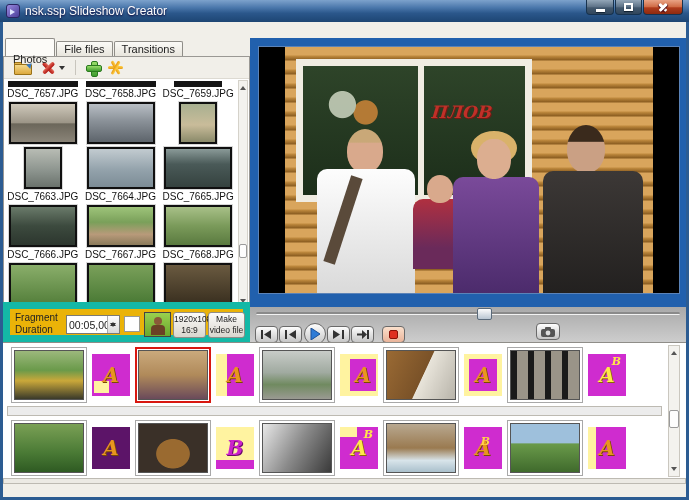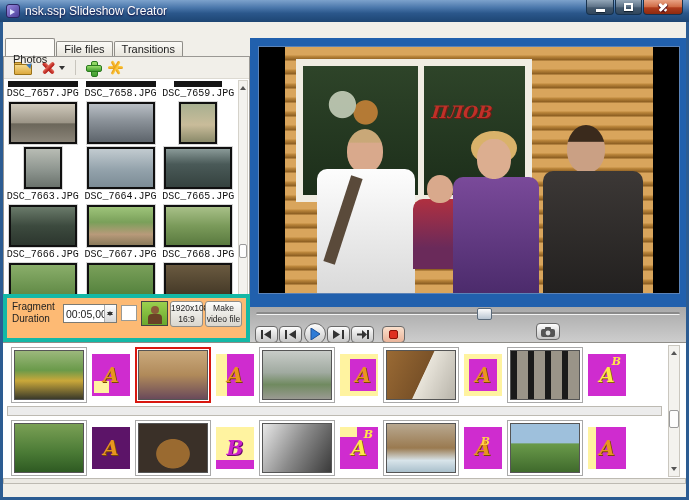--- a/index.html
+++ b/index.html
@@ -80,21 +80,21 @@
   .ic-plus::before { left:4.5px; top:0; width:5px; height:14px; }
   .ic-plus::after { left:0; top:4.5px; width:14px; height:5px; }
   .ic-star { position:relative; width:15px; height:15px; }
   .ic-star i { position:absolute; left:0; top:5.8px; width:15px; height:3.4px;
     background:linear-gradient(#ffd24a,#e89a10); border-radius:2px; }
   .ic-star i:nth-child(2) { transform:rotate(60deg); }
   .ic-star i:nth-child(3) { transform:rotate(120deg); }
 
   
   .plist { position:absolute; left:0; top:23px; right:12px; bottom:0; overflow:hidden; background:#fff; }
-  .prow { display:flex;font-family:Liberation Mono, monospace; }
+  .prow { display:flex; }
   .pcell { width:78px; display:flex; justify-content:center; }
   .cutbar { height:6px; margin-top:1px; background:#151515; }
   .cb-l { width:70px; } .cb-p { width:48px; }
   .pname { font-size:10px; color:#111; height:13px; line-height:13px; }
   .pthumb { border:2px solid #101010; outline:1px solid #d8d8d8; margin:2px 0 1px; }
   .t-land { width:68px; height:42px; } .t-port { width:38px; height:42px; }
   .pl1 { background:linear-gradient(#cfc9bb,#9b9486 50%,#6b665a 52%,#8a8478); }
   .pl2 { background:linear-gradient(#b8bec4,#8a9198 45%,#5d646b); }
   .pl3 { background:linear-gradient(#a8b090,#c9bc9a 55%,#8a8a6a); }
   .pl4 { background:linear-gradient(#b8bcb4,#8a928c 60%,#6a726c); }
@@ -110,22 +110,22 @@
   
   .vscroll { position:absolute; top:23px; right:1px; width:10px; bottom:1px;
     background:#f3f2ee; border:1px solid #d5d2ca; }
   .vscroll .arr { position:absolute; left:1px; width:6px; height:0; border:3px solid transparent; }
   .vscroll .up { top:2px; border-bottom:4px solid #555; }
   .vscroll .dn { bottom:2px; border-top:4px solid #555; }
   .vscroll .thumbv { position:absolute; left:0; width:8px; height:14px; background:#fdfdfd;
     border:1px solid #9a9a9a; border-radius:2px; }
 
   
-  .fragbar { position:absolute; left:0; bottom:0; width:247px; height:48px;
-    background:#fdba74; border:4px solid #14b8a6; font-size:10px; color:#222; }
+  .fragbar { position:absolute; left:0; bottom:0; width:247px; height:40px;
+    background:#eab308; border:7px solid #14b8a6; font-size:10px; color:#222; }
   .fraglabel { position:absolute; left:5px; top:3px; line-height:12px; }
   .spin { position:absolute; left:56px; top:6px; width:54px; height:19px; background:#fff;
     border:1px solid #7a7a74; }
   .spin .val { position:absolute; left:2px; top:3px; font-size:10.5px; }
   .spin .btns { position:absolute; right:0; top:0; bottom:0; width:12px; border-left:1px solid #aaa;
     background:linear-gradient(#fdfdfd,#d8d8d8); }
   .spin .su { position:absolute; left:2px; top:3px; border:3px solid transparent; border-bottom:4px solid #333; }
   .spin .sd { position:absolute; left:2px; bottom:3px; border:3px solid transparent; border-top:4px solid #333; }
   .miniature-box { position:absolute; left:114px; top:7px; width:16px; height:16px;
     background:#fff; border:1px solid #9a9a94; }

